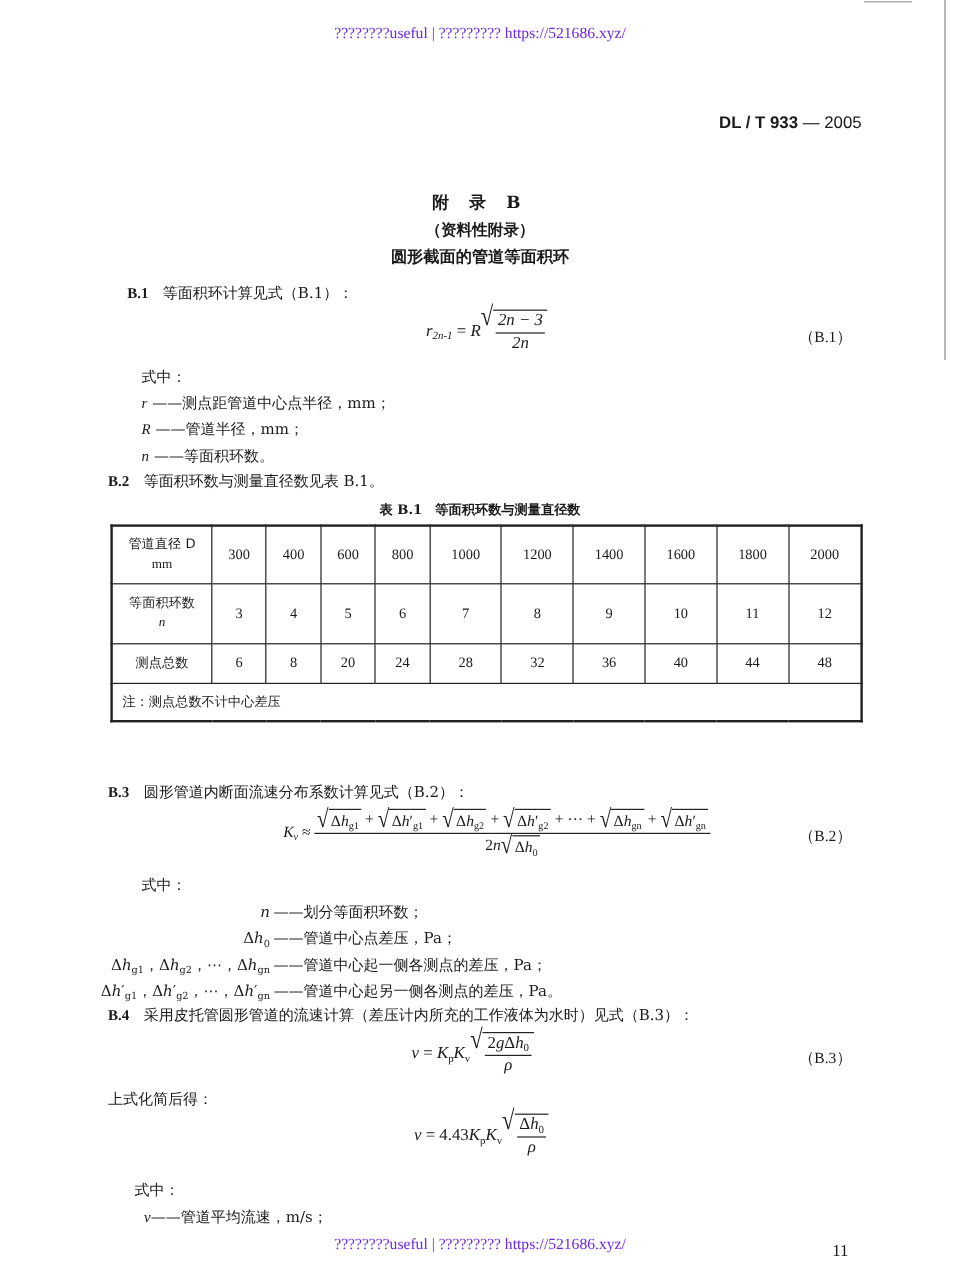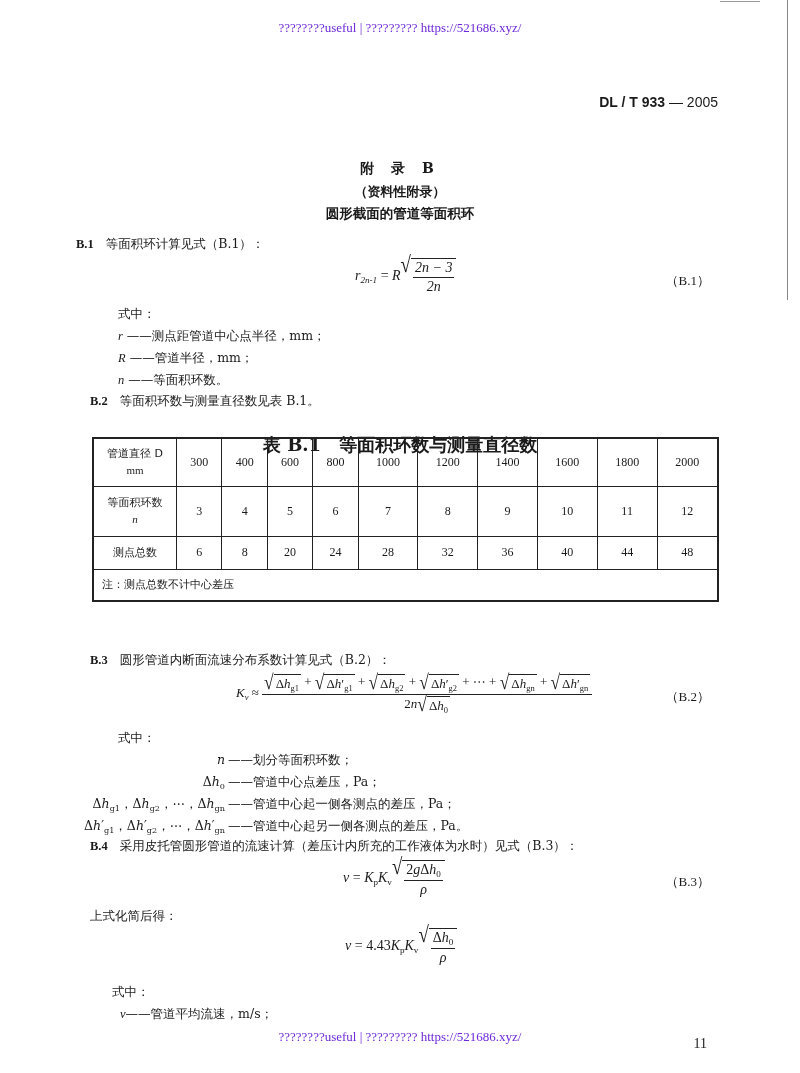--- a/index.html
+++ b/index.html
@@ -25,21 +25,21 @@
   .frac .den { padding-top: 1px; }
   .sqrt { display: inline-flex; align-items: stretch; vertical-align: middle; }
   .sqrt .rad { font-size: 1.35em; line-height: 1; transform: scaleY(1.2); }
   .sqrt .body { border-top: 1px solid #222; padding: 1px 2px 0; }
   table.t { position: absolute; left: 92px; top: 437px; width: 627px; border-collapse: collapse;
             font-family: "Liberation Serif", serif; font-size: 12px; }
   table.t td { border: 1px solid #222; text-align: center; padding: 0; }
   table.t { border: 2px solid #222; }
   table.t .lbl { width: 82px; font-family: "DejaVu Sans", sans-serif; font-size: 11px; line-height: 16px; }
   table.t .note { text-align: left; padding-left: 8px; font-family: "DejaVu Sans", sans-serif; font-size: 11px; }
-  .caption { top: 433px; font-size: 18px; font-weight: bold; }
+  .caption { top: 417px; font-size: 11px; font-weight: bold; }
   .pageno { right: 93px; top: 1036px; font-family: "Liberation Serif", serif; font-size: 14px; }
   .edge { position: absolute; left: 787px; top: 0; width: 1px; height: 300px; background: #888; }
   .topline { position: absolute; left: 720px; top: 1px; width: 40px; height: 1px; background: #999; }
   .sub { font-size: 0.65em; vertical-align: -0.35em; }
   .def { position: absolute; font-size: 12.5px; white-space: nowrap; }
 </style>
 </head>
 <body>
 
 <div class="edge"></div>
@@ -49,21 +49,21 @@
 
 <div class="abs stdno">
   <span>DL / T 933</span>
   <span class="yr">— 2005</span>
 </div>
 
 <div class="center h1">附 录 B</div>
 <div class="center h2">（资料性附录）</div>
 <div class="center h3">圆形截面的管道等面积环</div>
 
-<div class="abs para" style="left:76px; top:236px">
+<div class="abs para" style="left:106px; top:236px">
   <span class="secno">B.1</span><span>等面积环计算见式（B.1）：</span>
 </div>
 
 <div class="abs" style="left:355px; top:258px; font-family:'Liberation Serif',serif; font-size:14px;">
   <span class="it">r</span><span class="sub it">2n-1</span>
   = <span class="it">R</span><span class="sqrt">
       <span class="rad">√</span>
       <span class="body"><span class="frac">
           <span class="num it">2n − 3</span>
           <span class="den it">2n</span>

